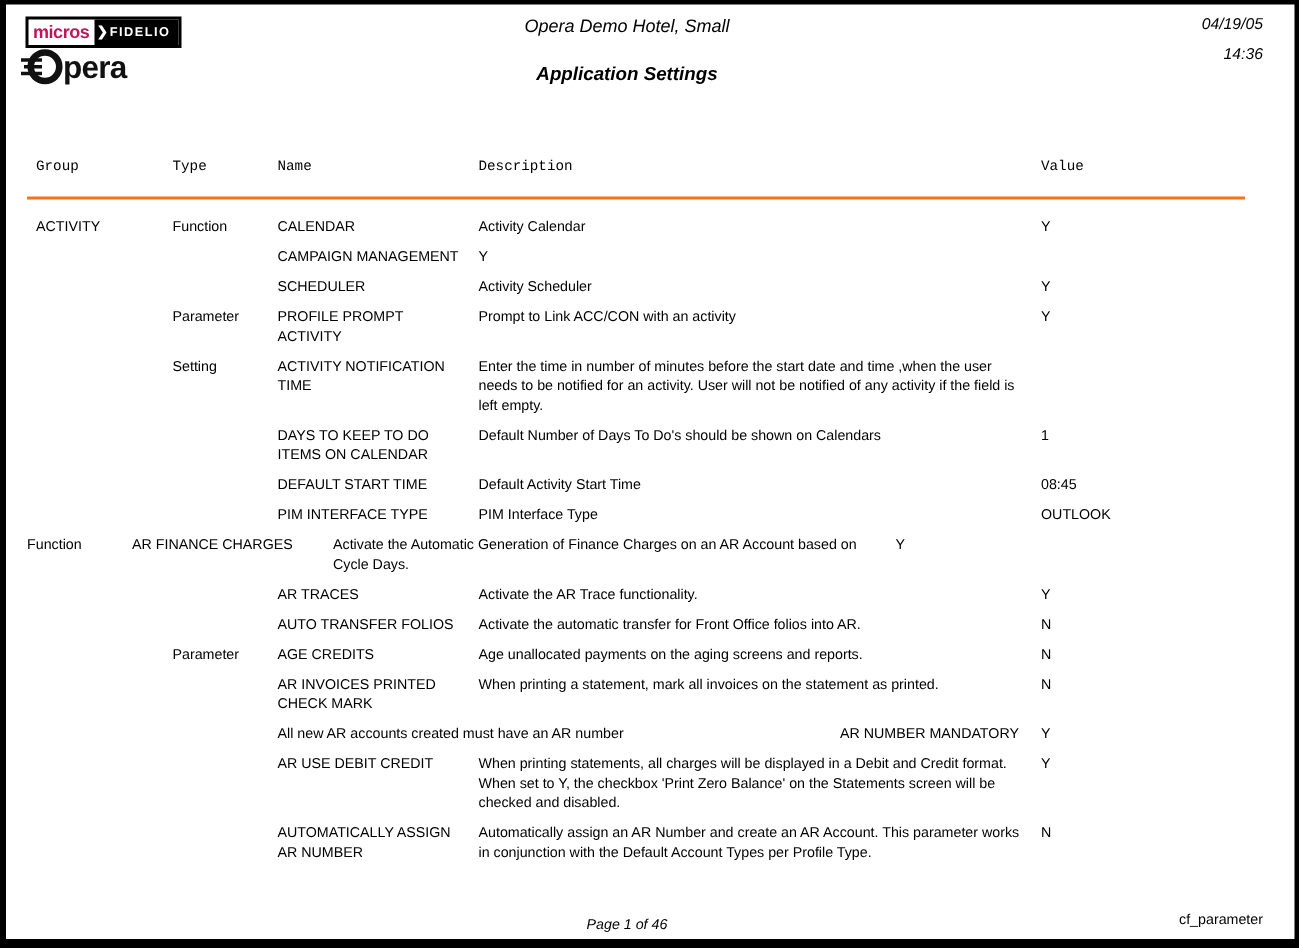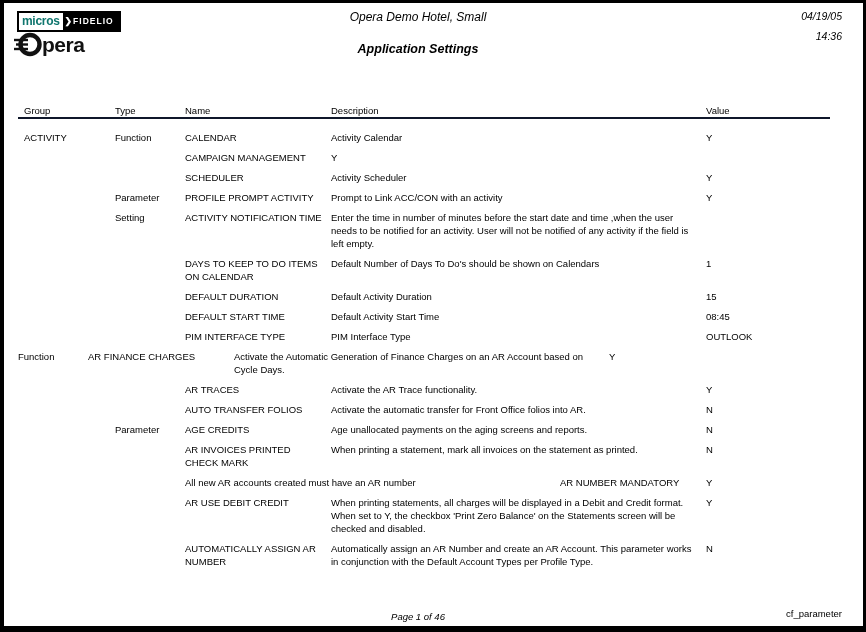--- a/index.html
+++ b/index.html
@@ -15,50 +15,51 @@
     color:#000;
     overflow:hidden;
   }
   
   .logo-box {
     position:absolute; left:13px; top:8px;
     display:flex; align-items:stretch;
     border:2px solid #000; height:17px; line-height:17px;
     background:#fff;
   }
-  .logo-micros { font-weight:bold; font-size:12px; padding:0 3px; color:#0f766e; letter-spacing:-0.3px; }
+  .logo-micros { font-weight:bold; font-size:12px; padding:0 3px; color:#be185d; letter-spacing:-0.3px; }
   .logo-black { background:#000; color:#fff; display:flex; align-items:center; padding:0 5px 0 2px; }
   .logo-chevron { color:#fff; font-size:9px; font-weight:bold; margin-right:1px; }
   .logo-fidelio { font-weight:bold; font-size:8.5px; letter-spacing:1px; }
   .opera-logo { position:absolute; left:10px; top:27px; }
   .hotel-title {
     position:absolute; left:0; top:7px; width:828px;
     text-align:center; font-style:italic; font-size:12px;
   }
   .report-title {
     position:absolute; left:0; top:39px; width:828px;
     text-align:center; font-style:italic; font-weight:bold; font-size:12.5px;
   }
   .hdr-date { position:absolute; right:21px; top:7px; font-style:italic; font-size:10.5px; }
   .hdr-time { position:absolute; right:21px; top:27px; font-style:italic; font-size:10.5px; }
   
   .report-table {
     position:absolute; left:14px; top:101px; width:812px;
     font-size:9.5px; line-height:13px;
   }
   .thead {
-    display:flex; padding-bottom:0;
-    border-bottom:2px solid #0f172a;
+    display:flex; padding-bottom:14px;
+    border-bottom:2px solid #f97316;
+    font-family:Liberation Mono, monospace;
   }
   .tbody { padding-top:12px; }
   .row { display:flex; margin-bottom:7px; }
   .cell { box-sizing:border-box; }
   .col-group { width:97px; padding-left:6px; }
   .col-type  { width:70px; }
-  .col-name  { width:146px; padding-right:8px; }
+  .col-name  { width:134px; padding-right:8px; }
   .col-desc  { width:375px; padding-right:14px; }
   .col-value { flex:1; }
   
   .footer-page {
     position:absolute; left:0; top:608px; width:828px;
     text-align:center; font-style:italic; font-size:9.5px;
   }
   .footer-code {
     position:absolute; right:21px; top:605px;
     font-size:9.5px;
@@ -143,27 +144,20 @@
   </div>
 
   <div class="row">
     <div class="cell col-group"></div>
     <div class="cell col-type"></div>
     <div class="cell col-name">DAYS TO KEEP TO DO ITEMS ON CALENDAR</div>
     <div class="cell col-desc">Default Number of Days To Do's should be shown on Calendars</div>
     <div class="cell col-value">1</div>
   </div>
 
-  <div class="row">
-    <div class="cell col-group"></div>
-    <div class="cell col-type"></div>
-    <div class="cell col-name">DEFAULT DURATION</div>
-    <div class="cell col-desc">Default Activity Duration</div>
-    <div class="cell col-value">15</div>
-  </div>
 
   <div class="row">
     <div class="cell col-group"></div>
     <div class="cell col-type"></div>
     <div class="cell col-name">DEFAULT START TIME</div>
     <div class="cell col-desc">Default Activity Start Time</div>
     <div class="cell col-value">08:45</div>
   </div>
 
   <div class="row">

